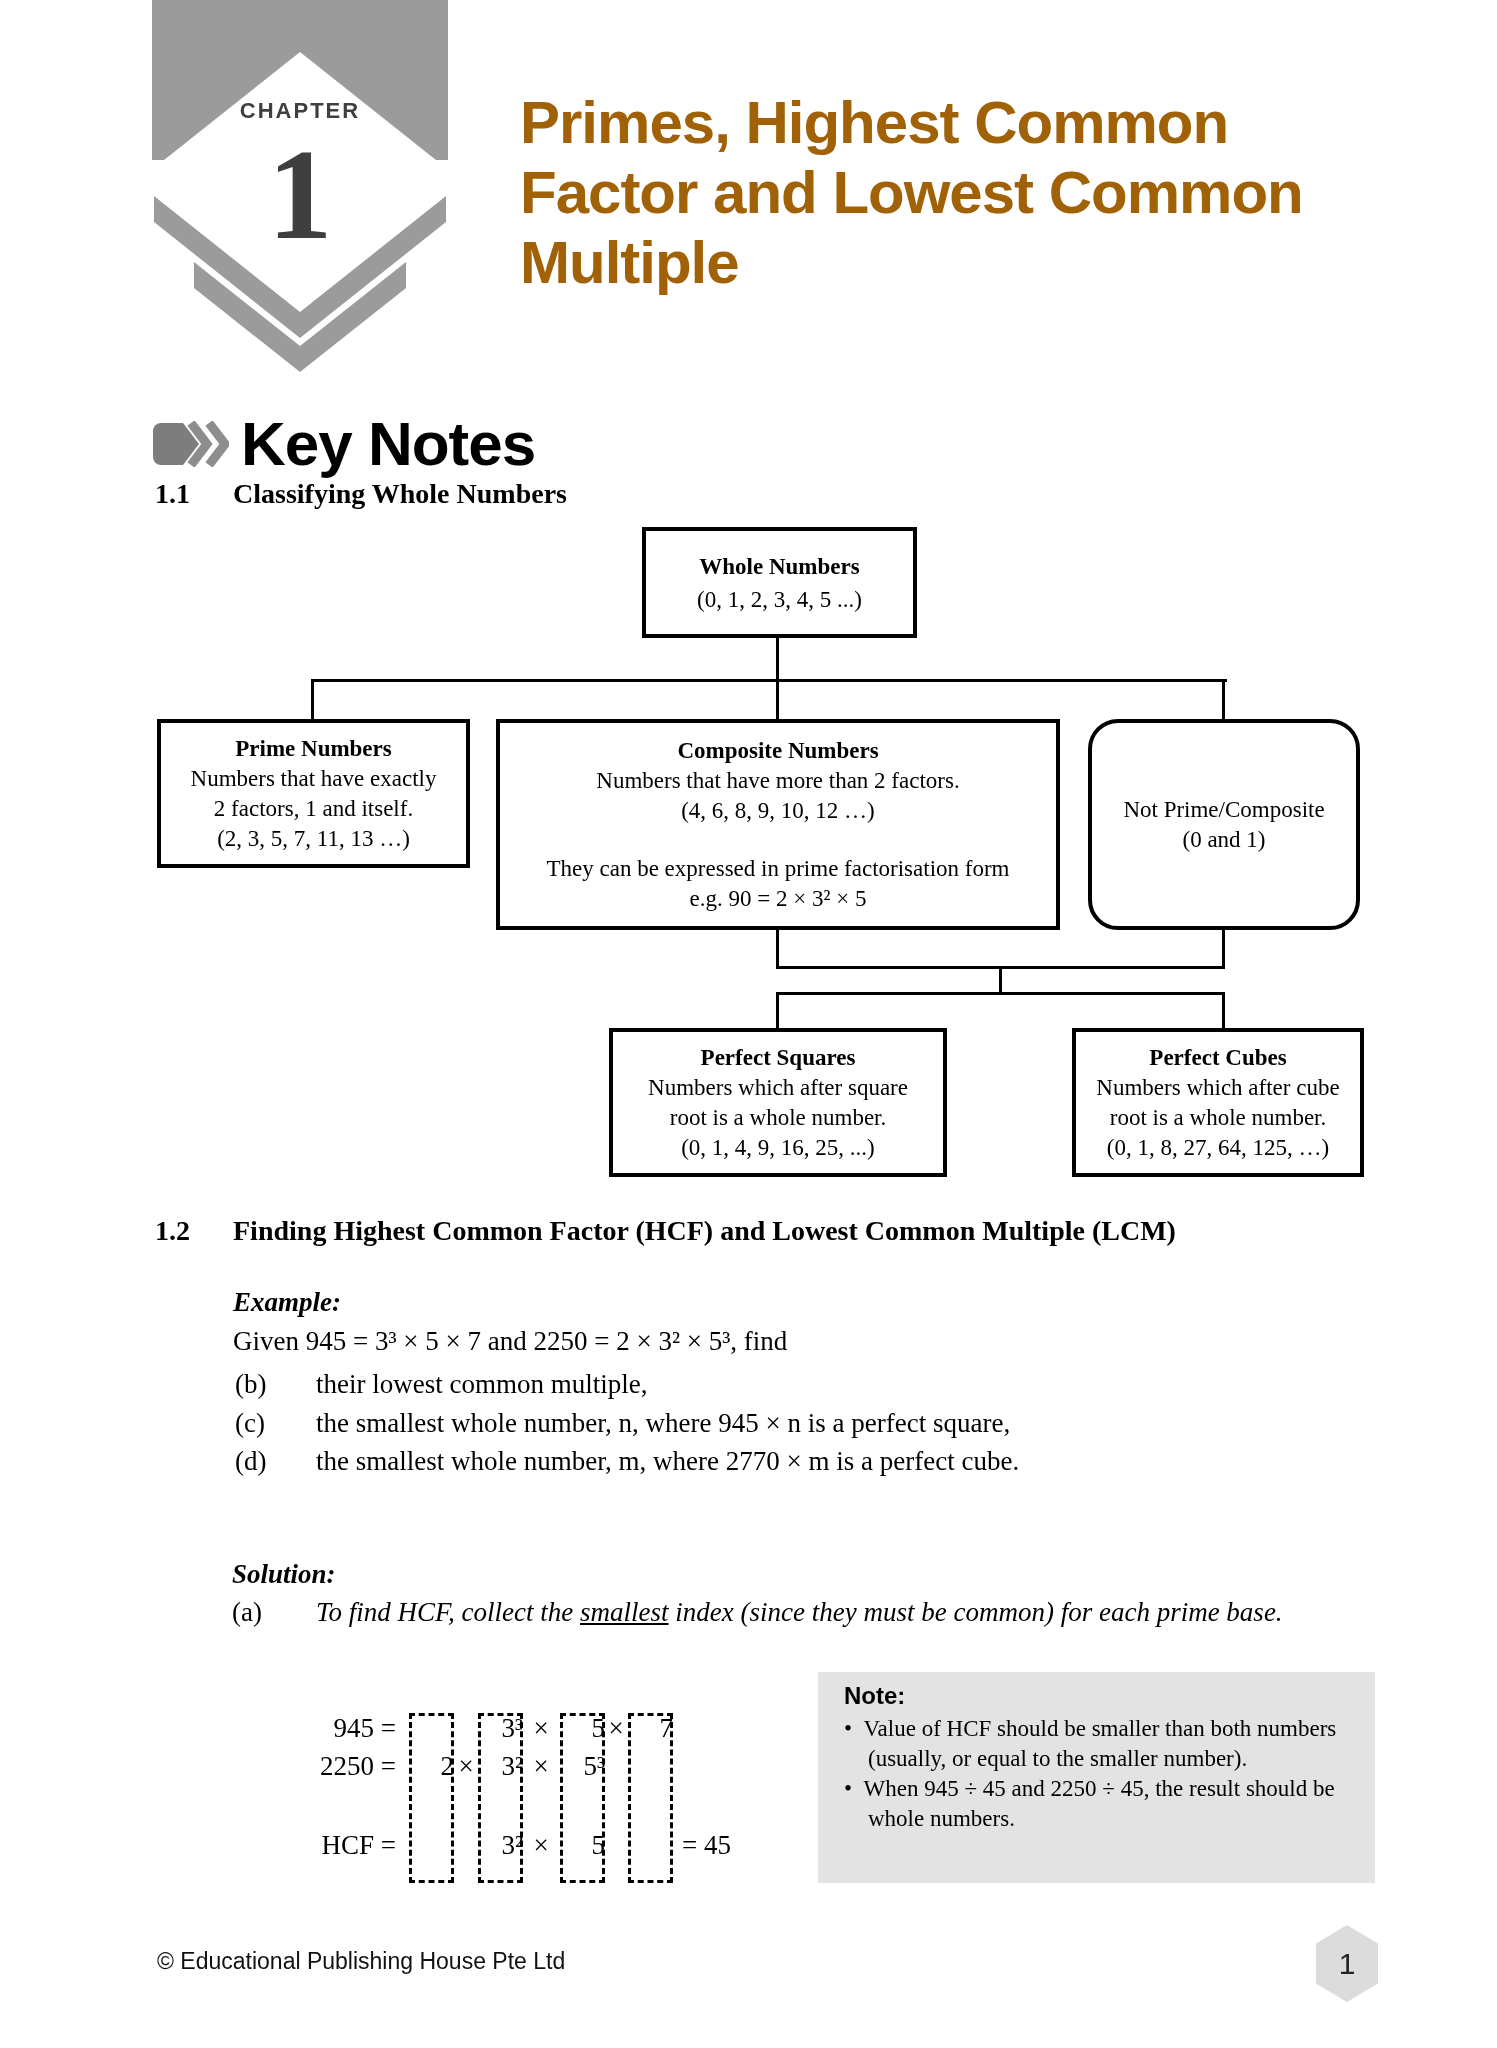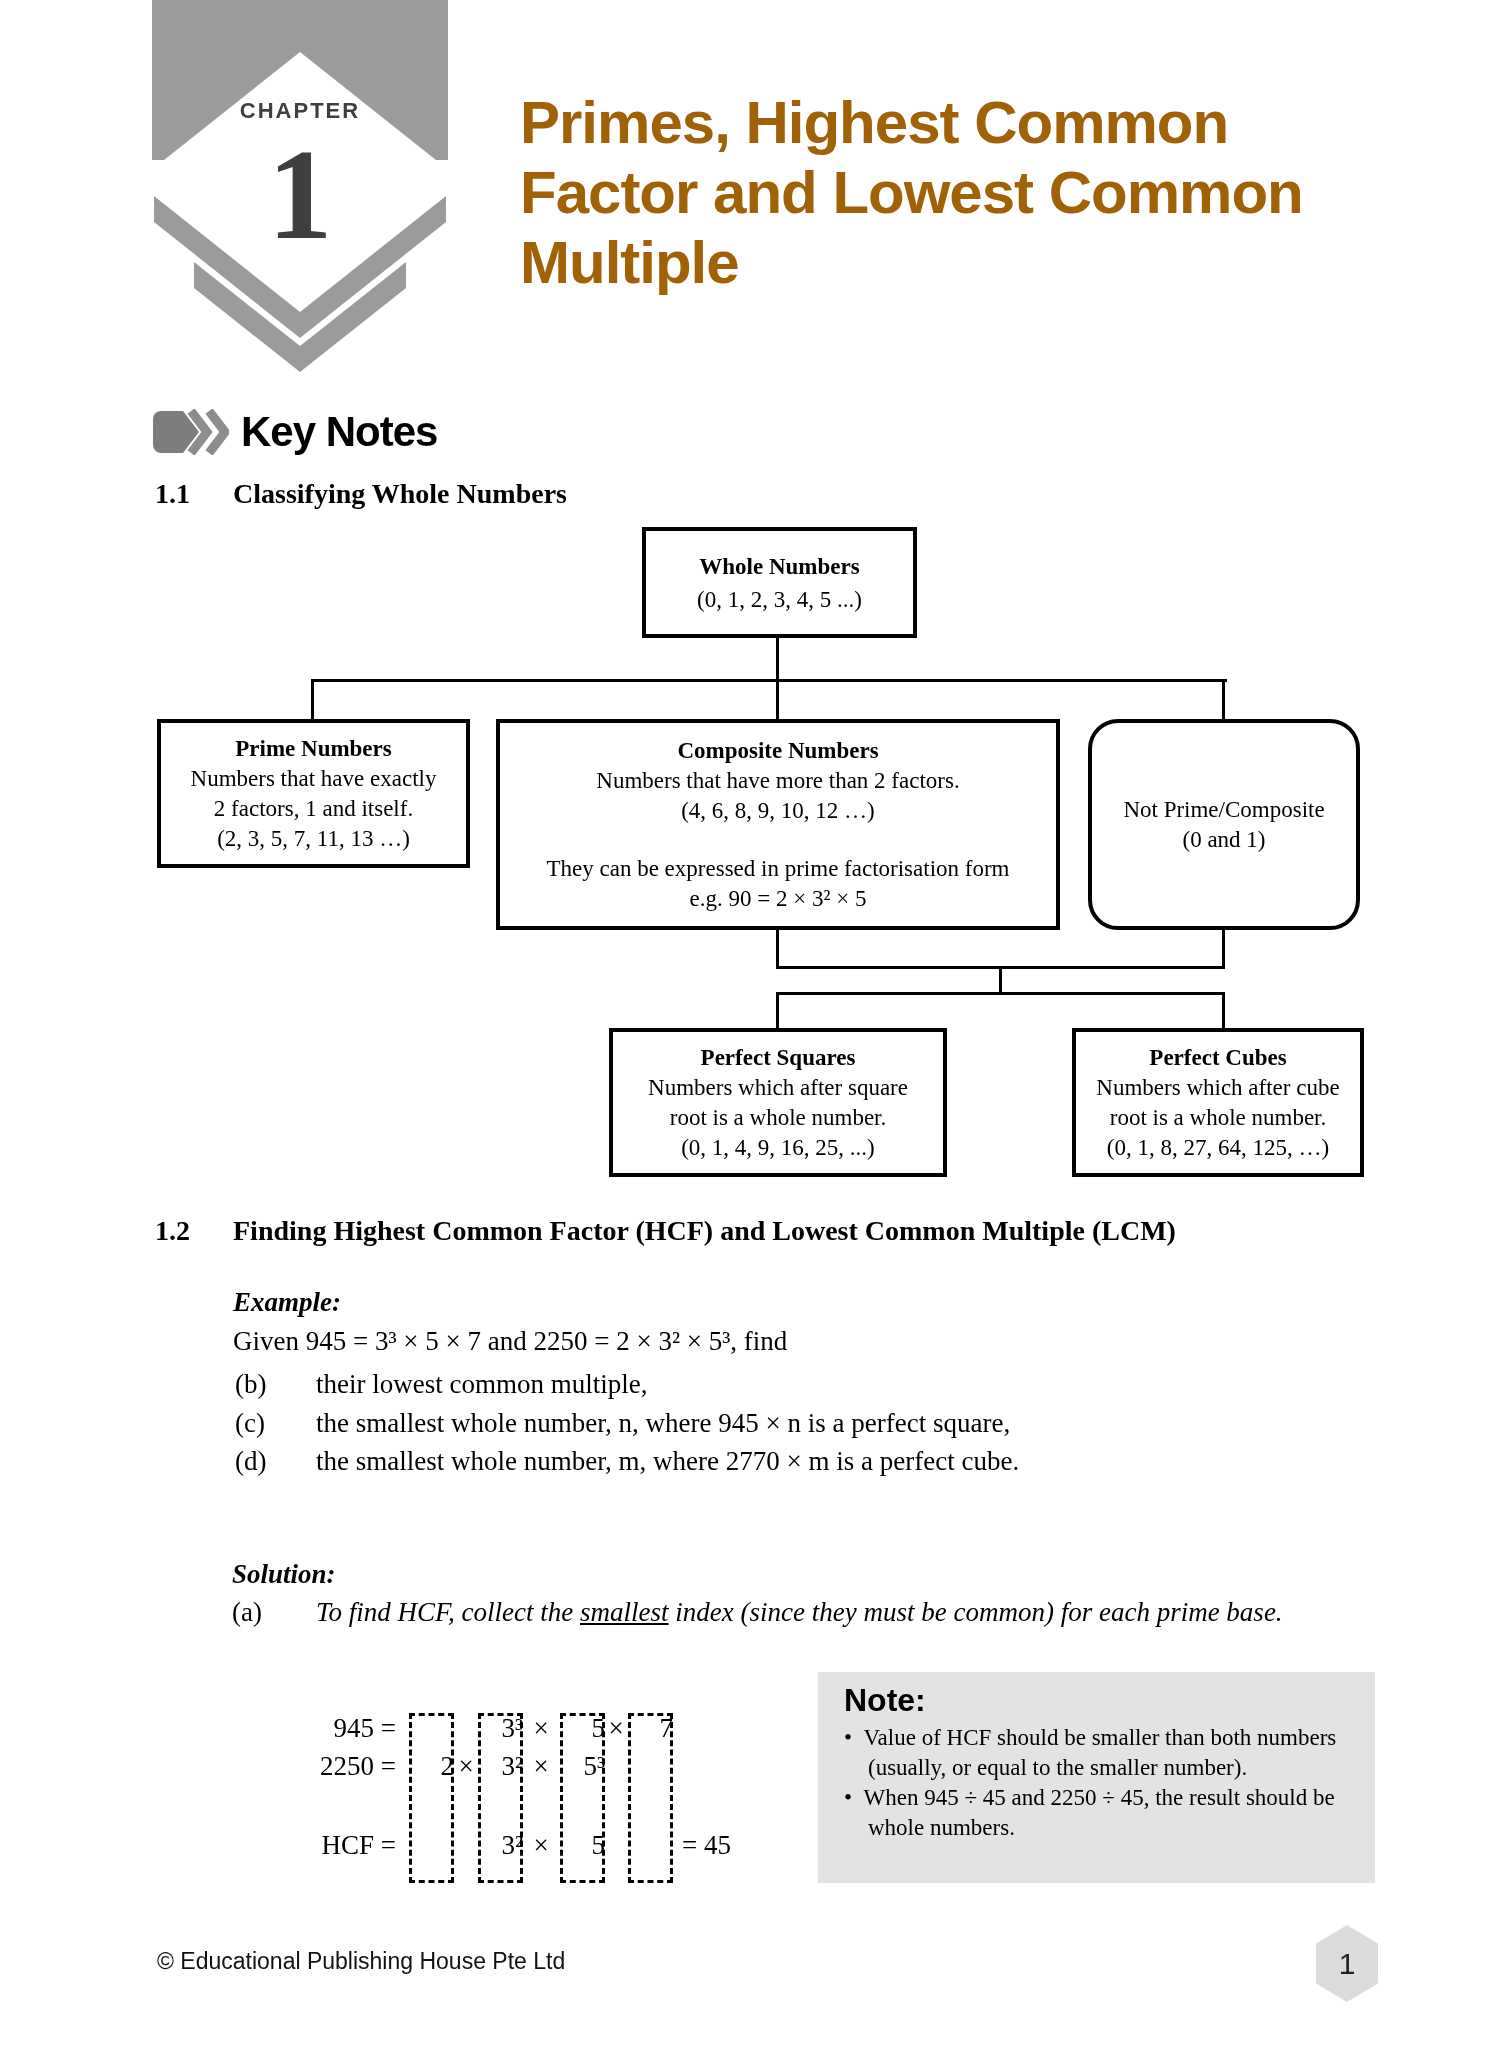--- a/index.html
+++ b/index.html
@@ -18,21 +18,21 @@
   .chapter-title{
     position:absolute;left:520px;top:88px;
     font-family:"Liberation Sans", sans-serif;
     font-weight:bold;font-size:60px;line-height:70px;
     color:#a16207;letter-spacing:-1px;
   }
   
   .keynotes{position:absolute;left:153px;top:408px;display:flex;align-items:center;gap:12px;}
   .keynotes-text{
     font-family:"Liberation Sans", sans-serif;
-    font-weight:bold;font-size:42px;color:#000;letter-spacing:-1px;
+    font-weight:bold;font-size:62px;color:#000;letter-spacing:-1px;
   }
   
   .sec{position:absolute;left:155px;font-weight:bold;font-size:28px;}
   .sec .num{display:inline-block;width:78px;}
   .sec11{top:478px;}
   .sec12{top:1215px;}
   
   .diagram{position:absolute;left:0;top:527px;width:1497px;height:660px;}
   .dbox{
     position:absolute;border:4px solid #000;box-sizing:border-box;
@@ -69,21 +69,21 @@
   .wcell{position:absolute;width:45px;text-align:right;}
   .wop{position:absolute;width:22px;text-align:center;}
   .wr0{top:0;} .wr1{top:38px;} .wr2{top:117px;}
   .wg1{left:147px;} .wg2{left:222px;} .wg3{left:297px;}
   .wres{position:absolute;left:374px;top:117px;}
   
   .note{position:absolute;left:818px;top:1672px;width:557px;height:211px;background:#e3e3e3;}
   .note-title{
     margin:10px 0 4px 26px;
     font-family:"Liberation Sans", sans-serif;
-    font-weight:bold;font-size:32px;
+    font-weight:bold;font-size:24px;
   }
   .note ul{margin:0 0 0 26px;padding:0;list-style:none;width:500px;font-size:23px;line-height:30px;}
   .note li{padding-left:24px;text-indent:-24px;}
   .note li::before{content:"•\00a0\00a0";}
   
   .footer{
     position:absolute;left:157px;top:1948px;
     font-family:"Liberation Sans", sans-serif;
     font-size:23px;color:#111;
   }

